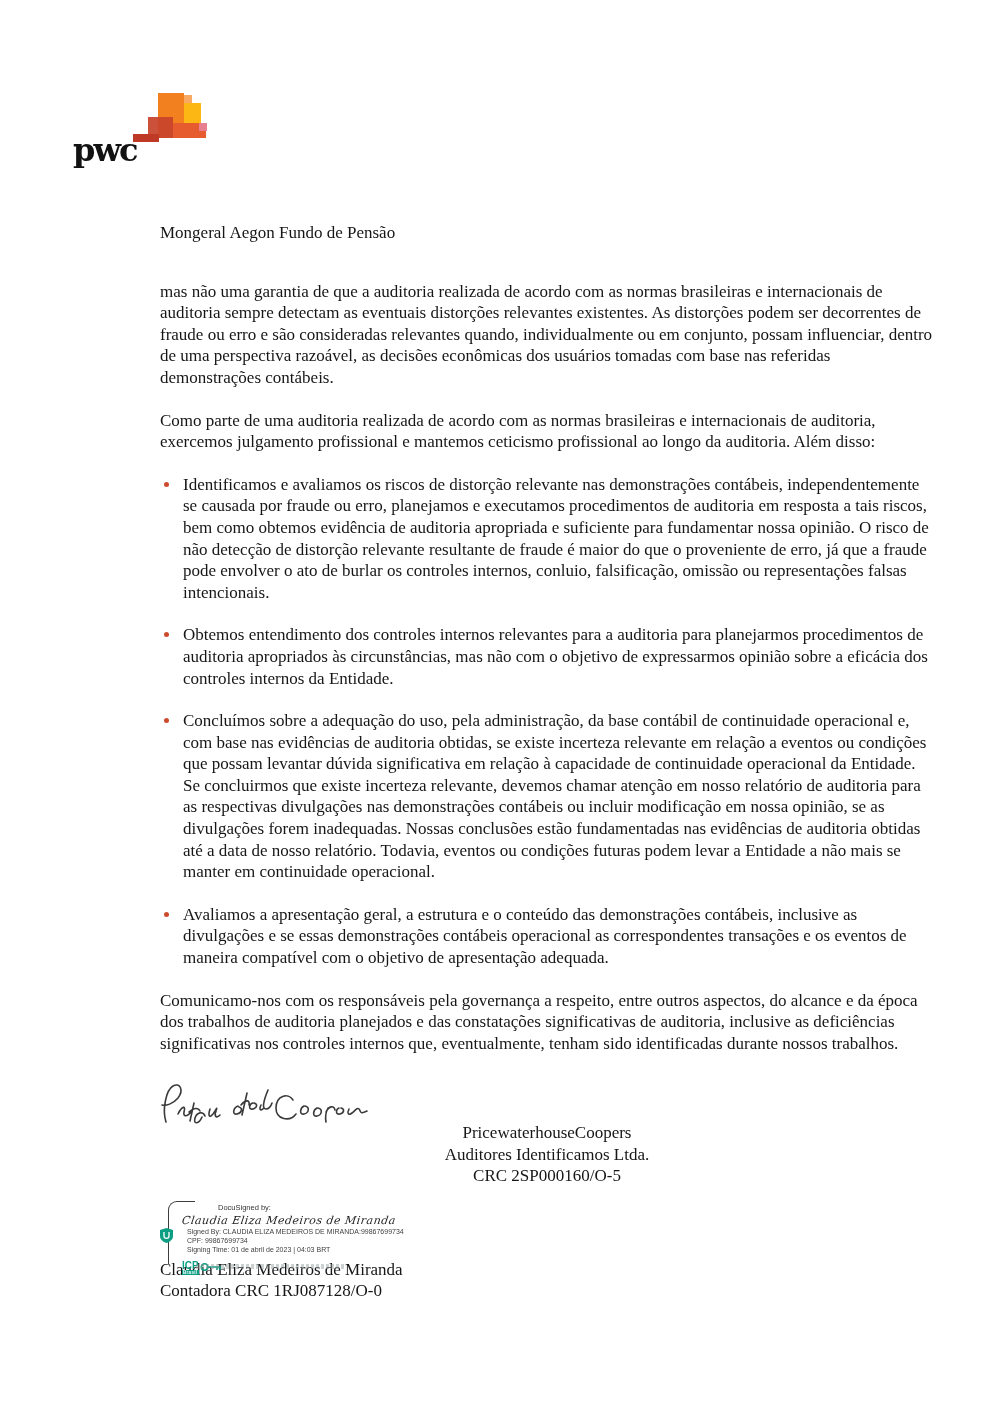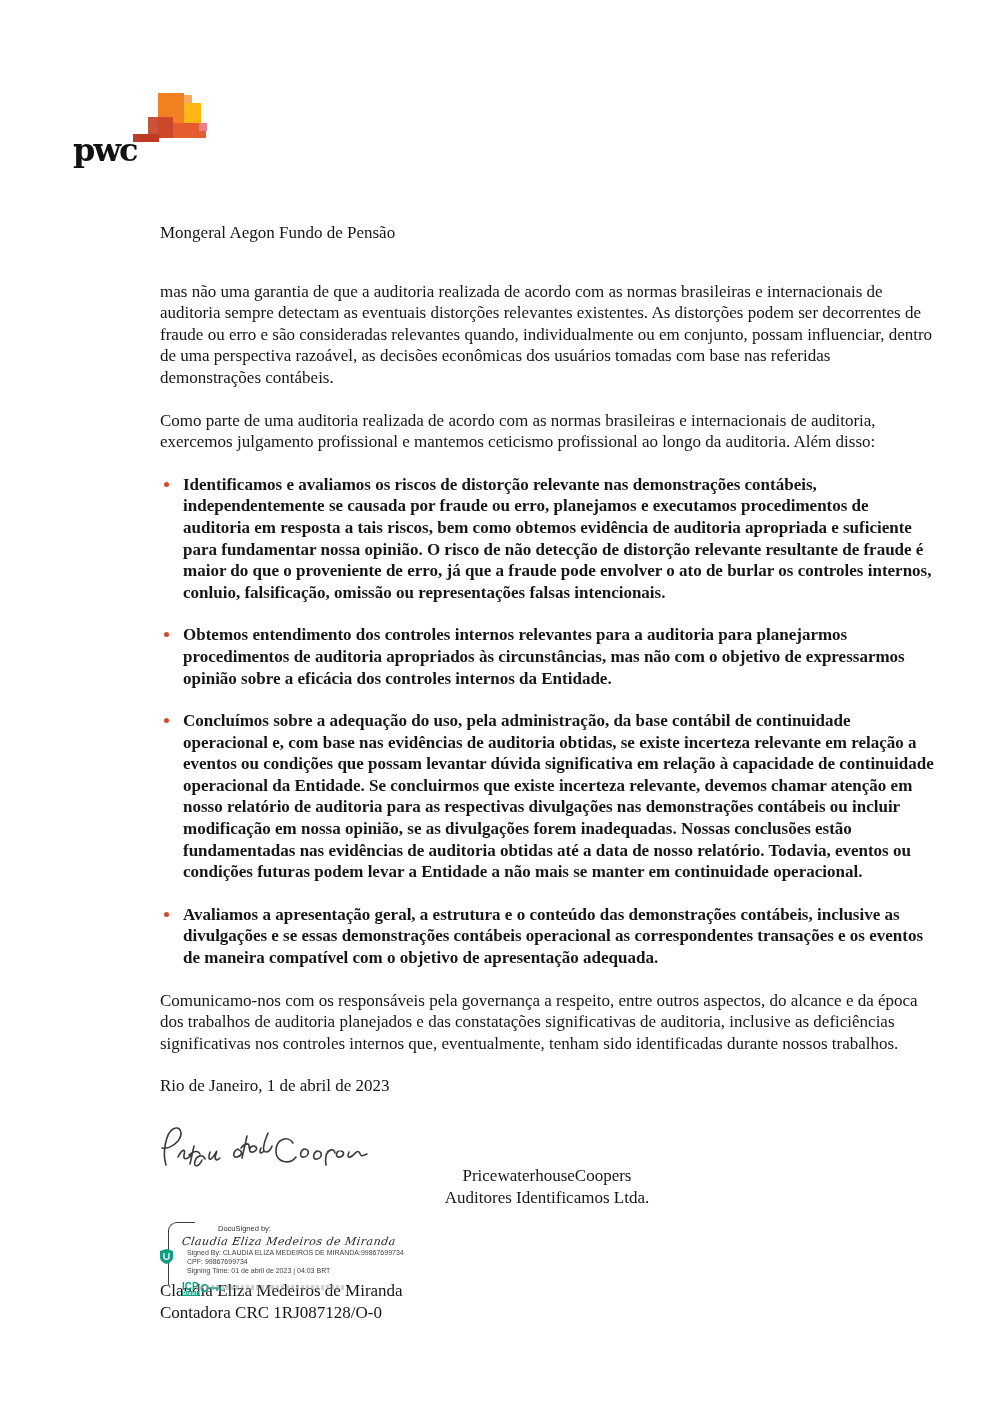--- a/index.html
+++ b/index.html
@@ -23,21 +23,21 @@
     letter-spacing:-2px;color:#121212;line-height:1;
   }
   
   .content{
     position:absolute;left:160px;top:222px;width:774px;
     font-size:17px;line-height:21.6px;
   }
   .addressee{margin:0 0 37px 0;}
   .content p{margin:0 0 21px 0;}
   ul.audit-points{list-style:none;margin:0 0 21px 0;padding:0;}
-  ul.audit-points li{position:relative;padding-left:23px;margin:0 0 21px 0;font-weight:bold;}
+  ul.audit-points li{position:relative;padding-left:23px;margin:0 0 21px 0;}
   ul.audit-points li::before{
     content:"";position:absolute;left:4px;top:8px;width:5px;height:5px;
     border-radius:50%;background:#CE4A2D;
   }
   .date-line{margin-top:21px;}
   
   .sig-block{margin-top:26px;text-align:center;}
   .sig-scrawl{display:block;margin-bottom:-8px;}
   .firm-lines div{line-height:21.5px;}
   .docusign{position:relative;margin-top:10px;height:74px;width:340px;z-index:2;}
@@ -100,34 +100,34 @@
       <li>Obtemos entendimento dos controles internos relevantes para a auditoria para planejarmos procedimentos de auditoria apropriados às circunstâncias, mas não com o objetivo de expressarmos opinião sobre a eficácia dos controles internos da Entidade.</li>
 
 
       <li>Concluímos sobre a adequação do uso, pela administração, da base contábil de continuidade operacional e, com base nas evidências de auditoria obtidas, se existe incerteza relevante em relação a eventos ou condições que possam levantar dúvida significativa em relação à capacidade de continuidade operacional da Entidade. Se concluirmos que existe incerteza relevante, devemos chamar atenção em nosso relatório de auditoria para as respectivas divulgações nas demonstrações contábeis ou incluir modificação em nossa opinião, se as divulgações forem inadequadas. Nossas conclusões estão fundamentadas nas evidências de auditoria obtidas até a data de nosso relatório. Todavia, eventos ou condições futuras podem levar a Entidade a não mais se manter em continuidade operacional.</li>
 
       <li>Avaliamos a apresentação geral, a estrutura e o conteúdo das demonstrações contábeis, inclusive as divulgações e se essas demonstrações contábeis operacional as correspondentes transações e os eventos de maneira compatível com o objetivo de apresentação adequada.</li>
     </ul>
 
   <p>Comunicamo-nos com os responsáveis pela governança a respeito, entre outros aspectos, do alcance e da época dos trabalhos de auditoria planejados e das constatações significativas de auditoria, inclusive as deficiências significativas nos controles internos que, eventualmente, tenham sido identificadas durante nossos trabalhos.</p>
 
-  <div class="date-line">Rio de Janeiro, 1 de abril de 2023</div>
 
   <div class="sig-block">
     <svg class="sig-scrawl" width="230" height="50" viewBox="0 0 230 50">
       <g fill="none" stroke="#3a3a3a" stroke-width="1.6" stroke-linecap="round">
         <path d="M6,42 C2,30 6,10 13,6 C20,2 24,10 18,18 C13,24 6,26 2,25"></path>
         <path d="M18,34 c4,-8 8,-9 6,-2 c-1,5 3,5 7,0 m3,-9 l-4,18 m-1,-9 c4,-4 9,-5 11,-1 m2,6 c-3,7 -9,8 -7,1 c2,-6 8,-7 10,-2 m5,-7 c-2,6 -1,10 3,5 c3,-4 5,-9 3,-3 c-2,5 0,8 4,4"></path>
         <path d="M78,26 c-5,2 -6,9 -1,8 c5,-1 6,-6 2,-7 m8,-14 l-5,22 m-1,-10 c4,-5 9,-6 8,0 m4,-2 c-4,1 -5,7 0,6 c4,-1 5,-5 1,-6 m7,2 c-2,4 -1,7 3,3 m4,-18 c-5,12 -6,19 -2,19 c3,0 5,-3 6,-6"></path>
         <path d="M133,20 C128,12 116,16 116,28 c0,12 14,14 20,6 m8,-8 c-4,2 -5,9 0,8 c5,-1 6,-7 1,-8 m12,2 c-4,2 -5,9 0,8 c5,-1 6,-7 1,-8 m10,0 c-2,4 -3,9 -2,14 m0,-10 c3,-6 8,-7 9,-2 m4,-2 c-3,1 -4,7 1,6 c4,-1 5,-5 1,-6 m8,1 c-2,4 -1,7 3,4 c3,-2 5,-6 7,-4 c2,2 0,6 8,2"></path>
       </g>
     </svg>
     <div class="firm-lines">
       <div>PricewaterhouseCoopers</div>
       <div>Auditores Identificamos Ltda.</div>
+      <div>CRC 2SP000160/O-5</div>
     </div>
   </div>
 
   <div class="docusign">
     <div class="ds-bracket"></div>
     <div class="ds-label">DocuSigned by:</div>
     <div class="ds-script">Claudia Eliza Medeiros de Miranda</div>
     <svg class="ds-shield" width="13" height="15" viewBox="0 0 13 15">
       <path d="M6.5,0 L13,2 V8 C13,11.5 10,13.8 6.5,15 C3,13.8 0,11.5 0,8 V2 Z" fill="#0B9E82"></path>
       <path d="M4,4 v4 c0,1.5 1,2.4 2.5,2.4 S9,9.5 9,8 V4" fill="none" stroke="#ffffff" stroke-width="1.3"></path>

